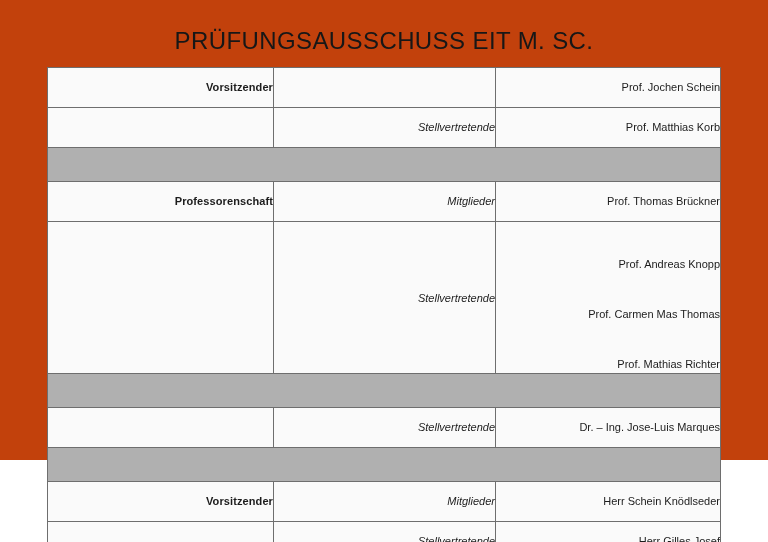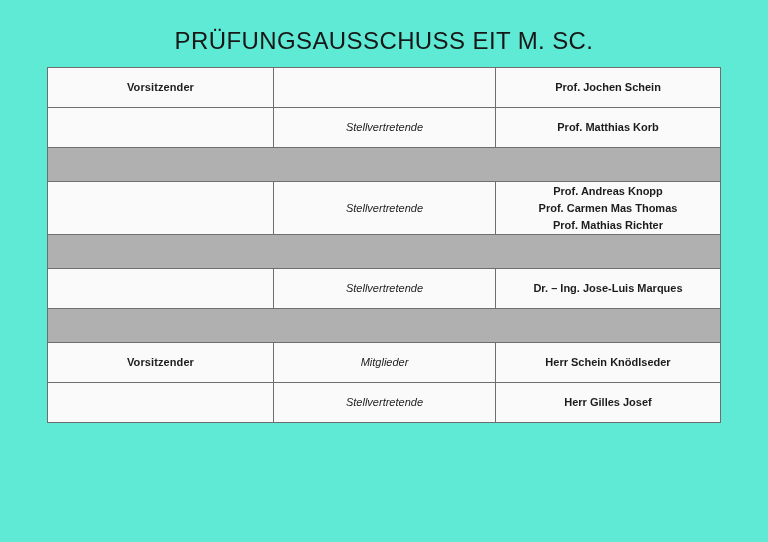--- a/index.html
+++ b/index.html
@@ -11,22 +11,22 @@
     width: 768px;
     height: 542px;
     font-family: "Liberation Sans", sans-serif;
     color: #1a1a1a;
     overflow: hidden;
   }
 
   .page {
     position: relative;
     width: 768px;
-    height: 542px;
-    background: #5eead4;
+    height: 460px;
+    background: #c2410c;
   }
 
   .doc-title {
     position: absolute;
     top: 27px;
     left: 0;
     width: 768px;
     text-align: center;
     font-size: 24px;
     font-weight: 400;
@@ -41,21 +41,21 @@
     top: 67px;
     width: 673px;
     border-collapse: collapse;
     table-layout: fixed;
   }
 
   .committee-table td {
     border: 1px solid #6e6e6e;
     padding: 0;
     vertical-align: middle;
-    text-align: center;
+    text-align: right;
     background: #fafafa;
     font-size: 11px;
     line-height: 1.35;
     color: #1c1c1c;
   }
 
   .col-role   { width: 226px; }
   .col-kind   { width: 222px; }
   .col-person { width: 225px; }
 
@@ -70,32 +70,33 @@
     letter-spacing: 0.1px;
   }
 
   .kind-label {
     font-weight: 400;
     font-size: 11px;
     font-style: italic;
   }
 
   .person-label {
-    font-weight: 700;
+    font-weight: 400;
     font-size: 11px;
   }
 
   .person-stack {
     display: block;
     overflow: hidden;
     height: 100%;
   }
   .person-stack .person-line {
     display: block;
     line-height: 17px;
+    margin-top: 33px;
   }
 
   td.multi {
     height: 46px;
     padding-top: 1px;
     overflow: hidden;
   }
 
   .spacer-row td {
     height: 33px;
@@ -132,20 +133,25 @@
       </tr>
       <tr class="row-sub">
         <td class="empty-cell"></td>
         <td class="kind-label">Stellvertretende</td>
         <td class="person-label">Prof. Matthias Korb</td>
       </tr>
       <tr class="spacer-row">
         <td colspan="3"></td>
       </tr>
 
+      <tr class="row-main">
+        <td class="role-label">Professorenschaft</td>
+        <td class="kind-label">Mitglieder</td>
+        <td class="person-label">Prof. Thomas Brückner</td>
+      </tr>
       <tr class="row-sub">
         <td class="empty-cell multi"></td>
         <td class="kind-label multi">Stellvertretende</td>
         <td class="person-label multi">
           <span class="person-stack">
             <span class="person-line">Prof. Andreas Knopp</span>
             <span class="person-line">Prof. Carmen Mas Thomas</span>
             <span class="person-line">Prof. Mathias Richter</span>
           </span>
         </td>

